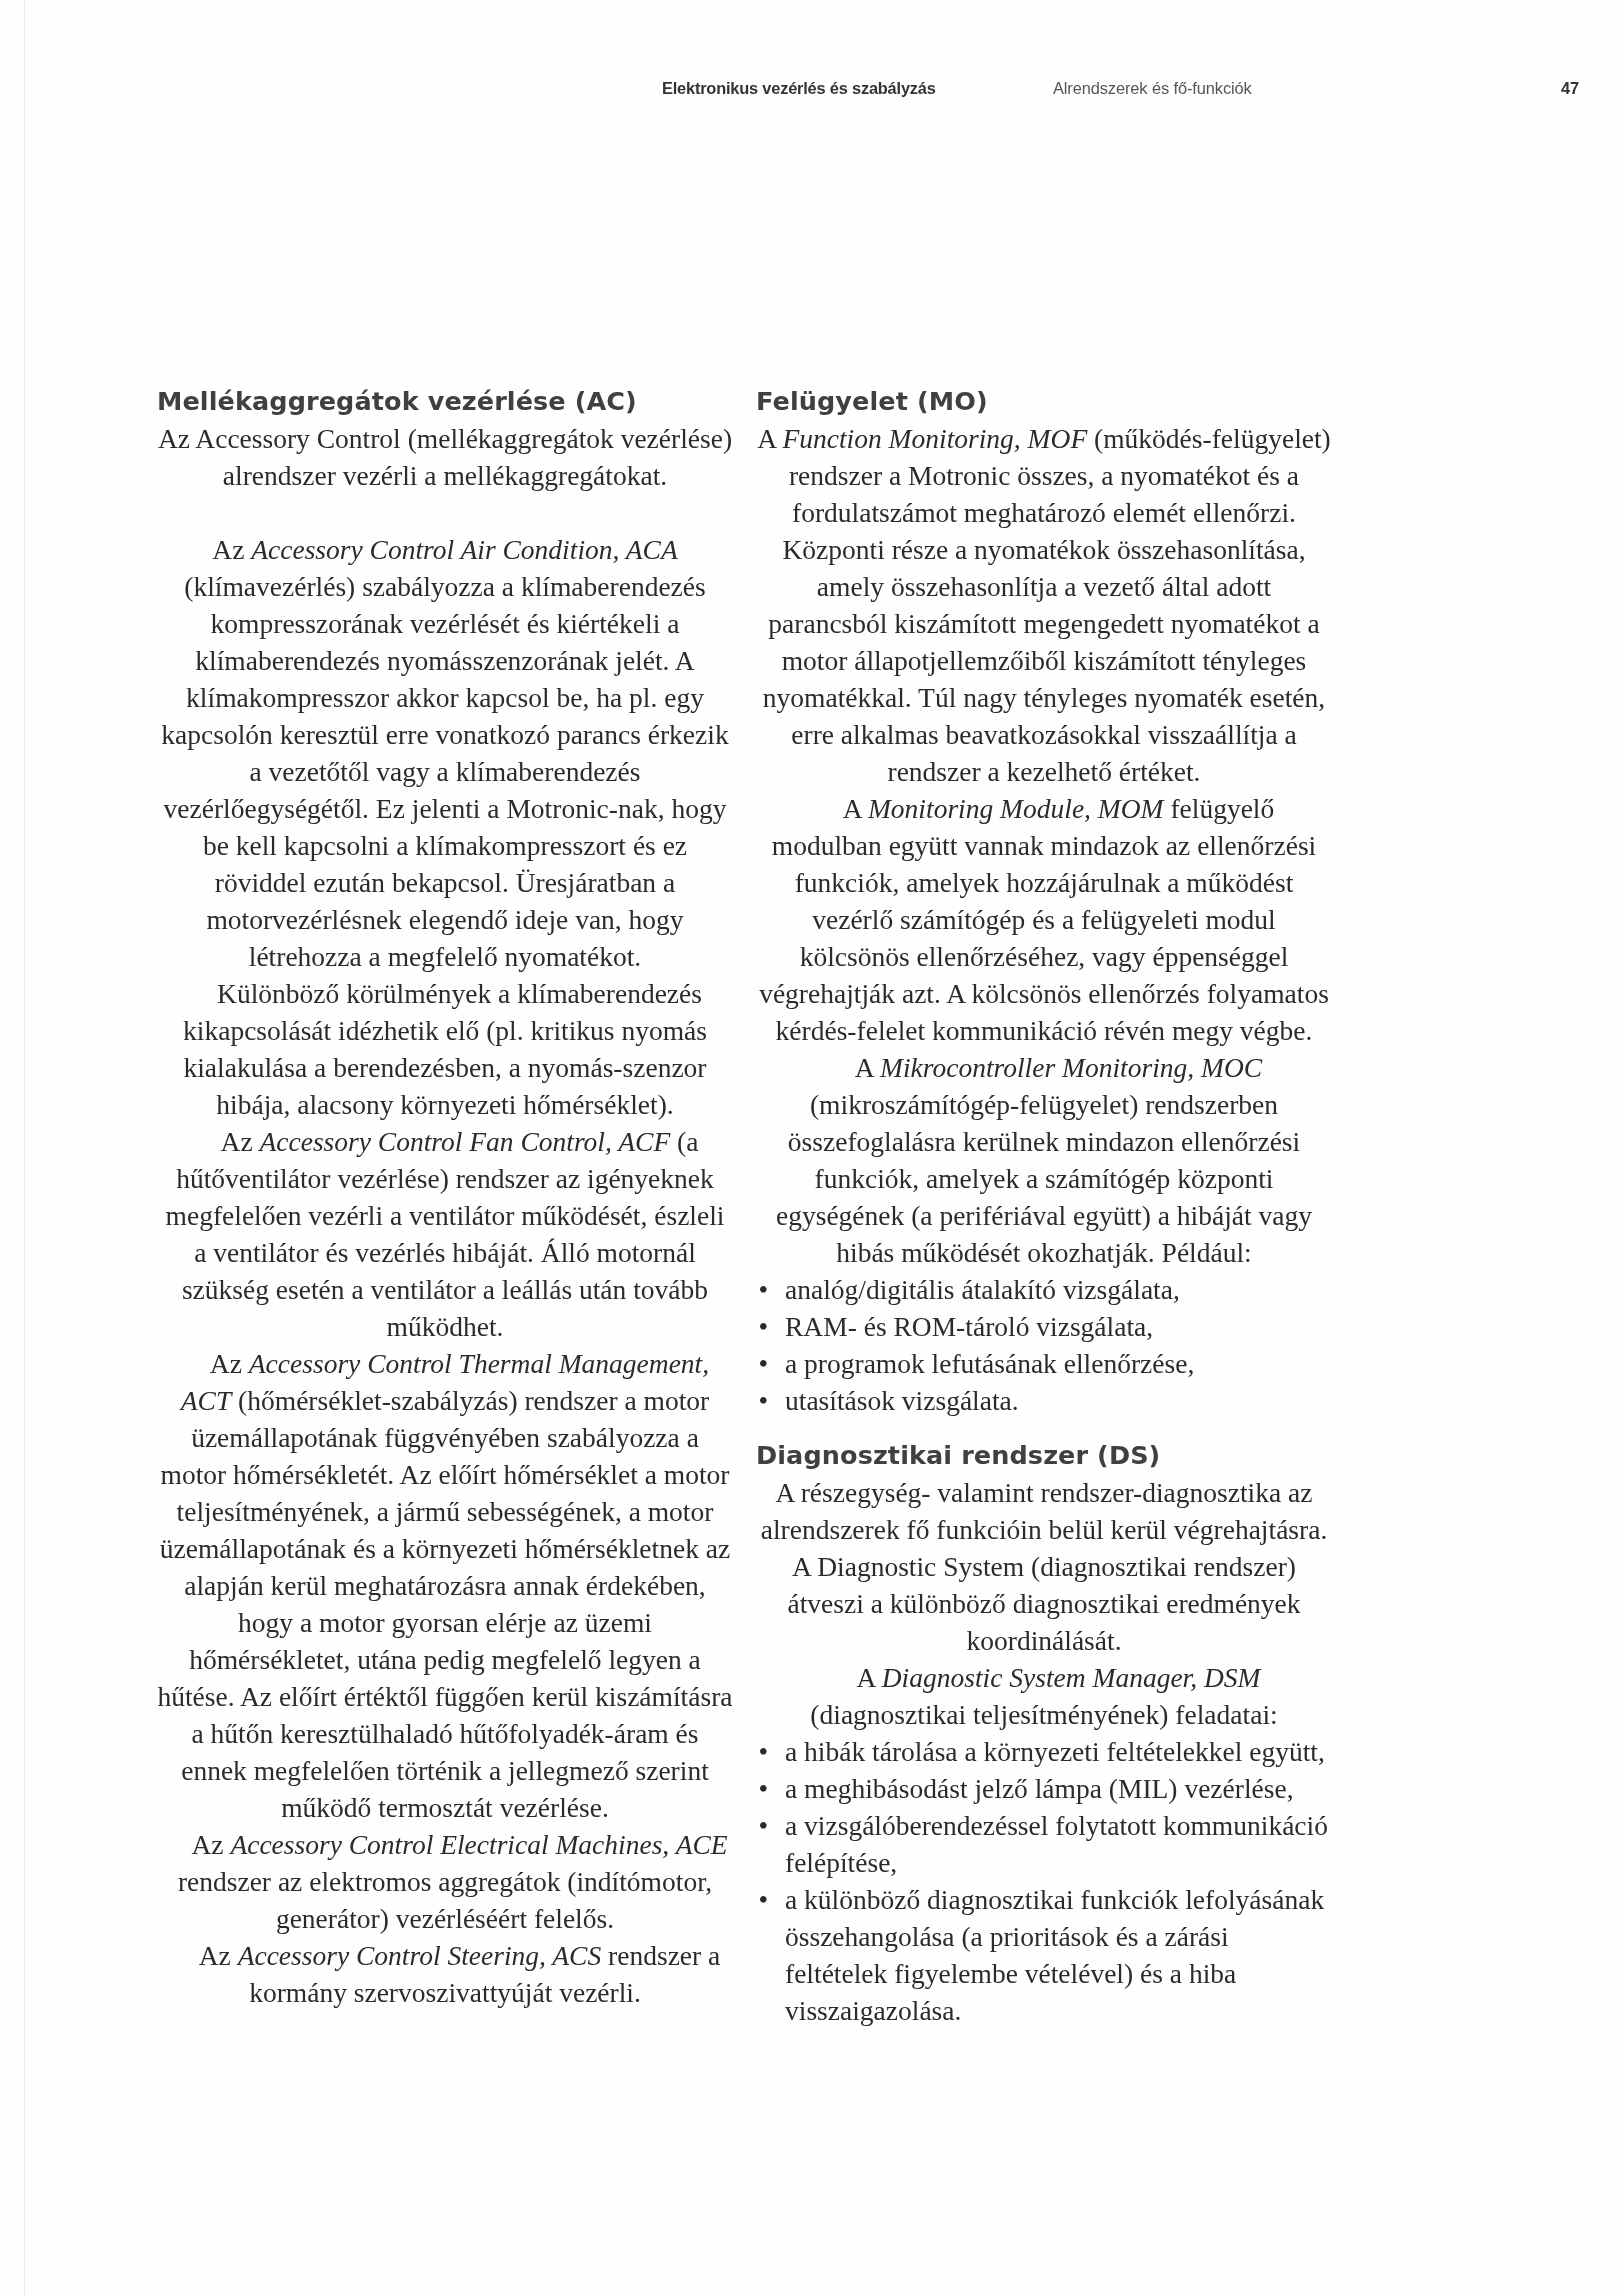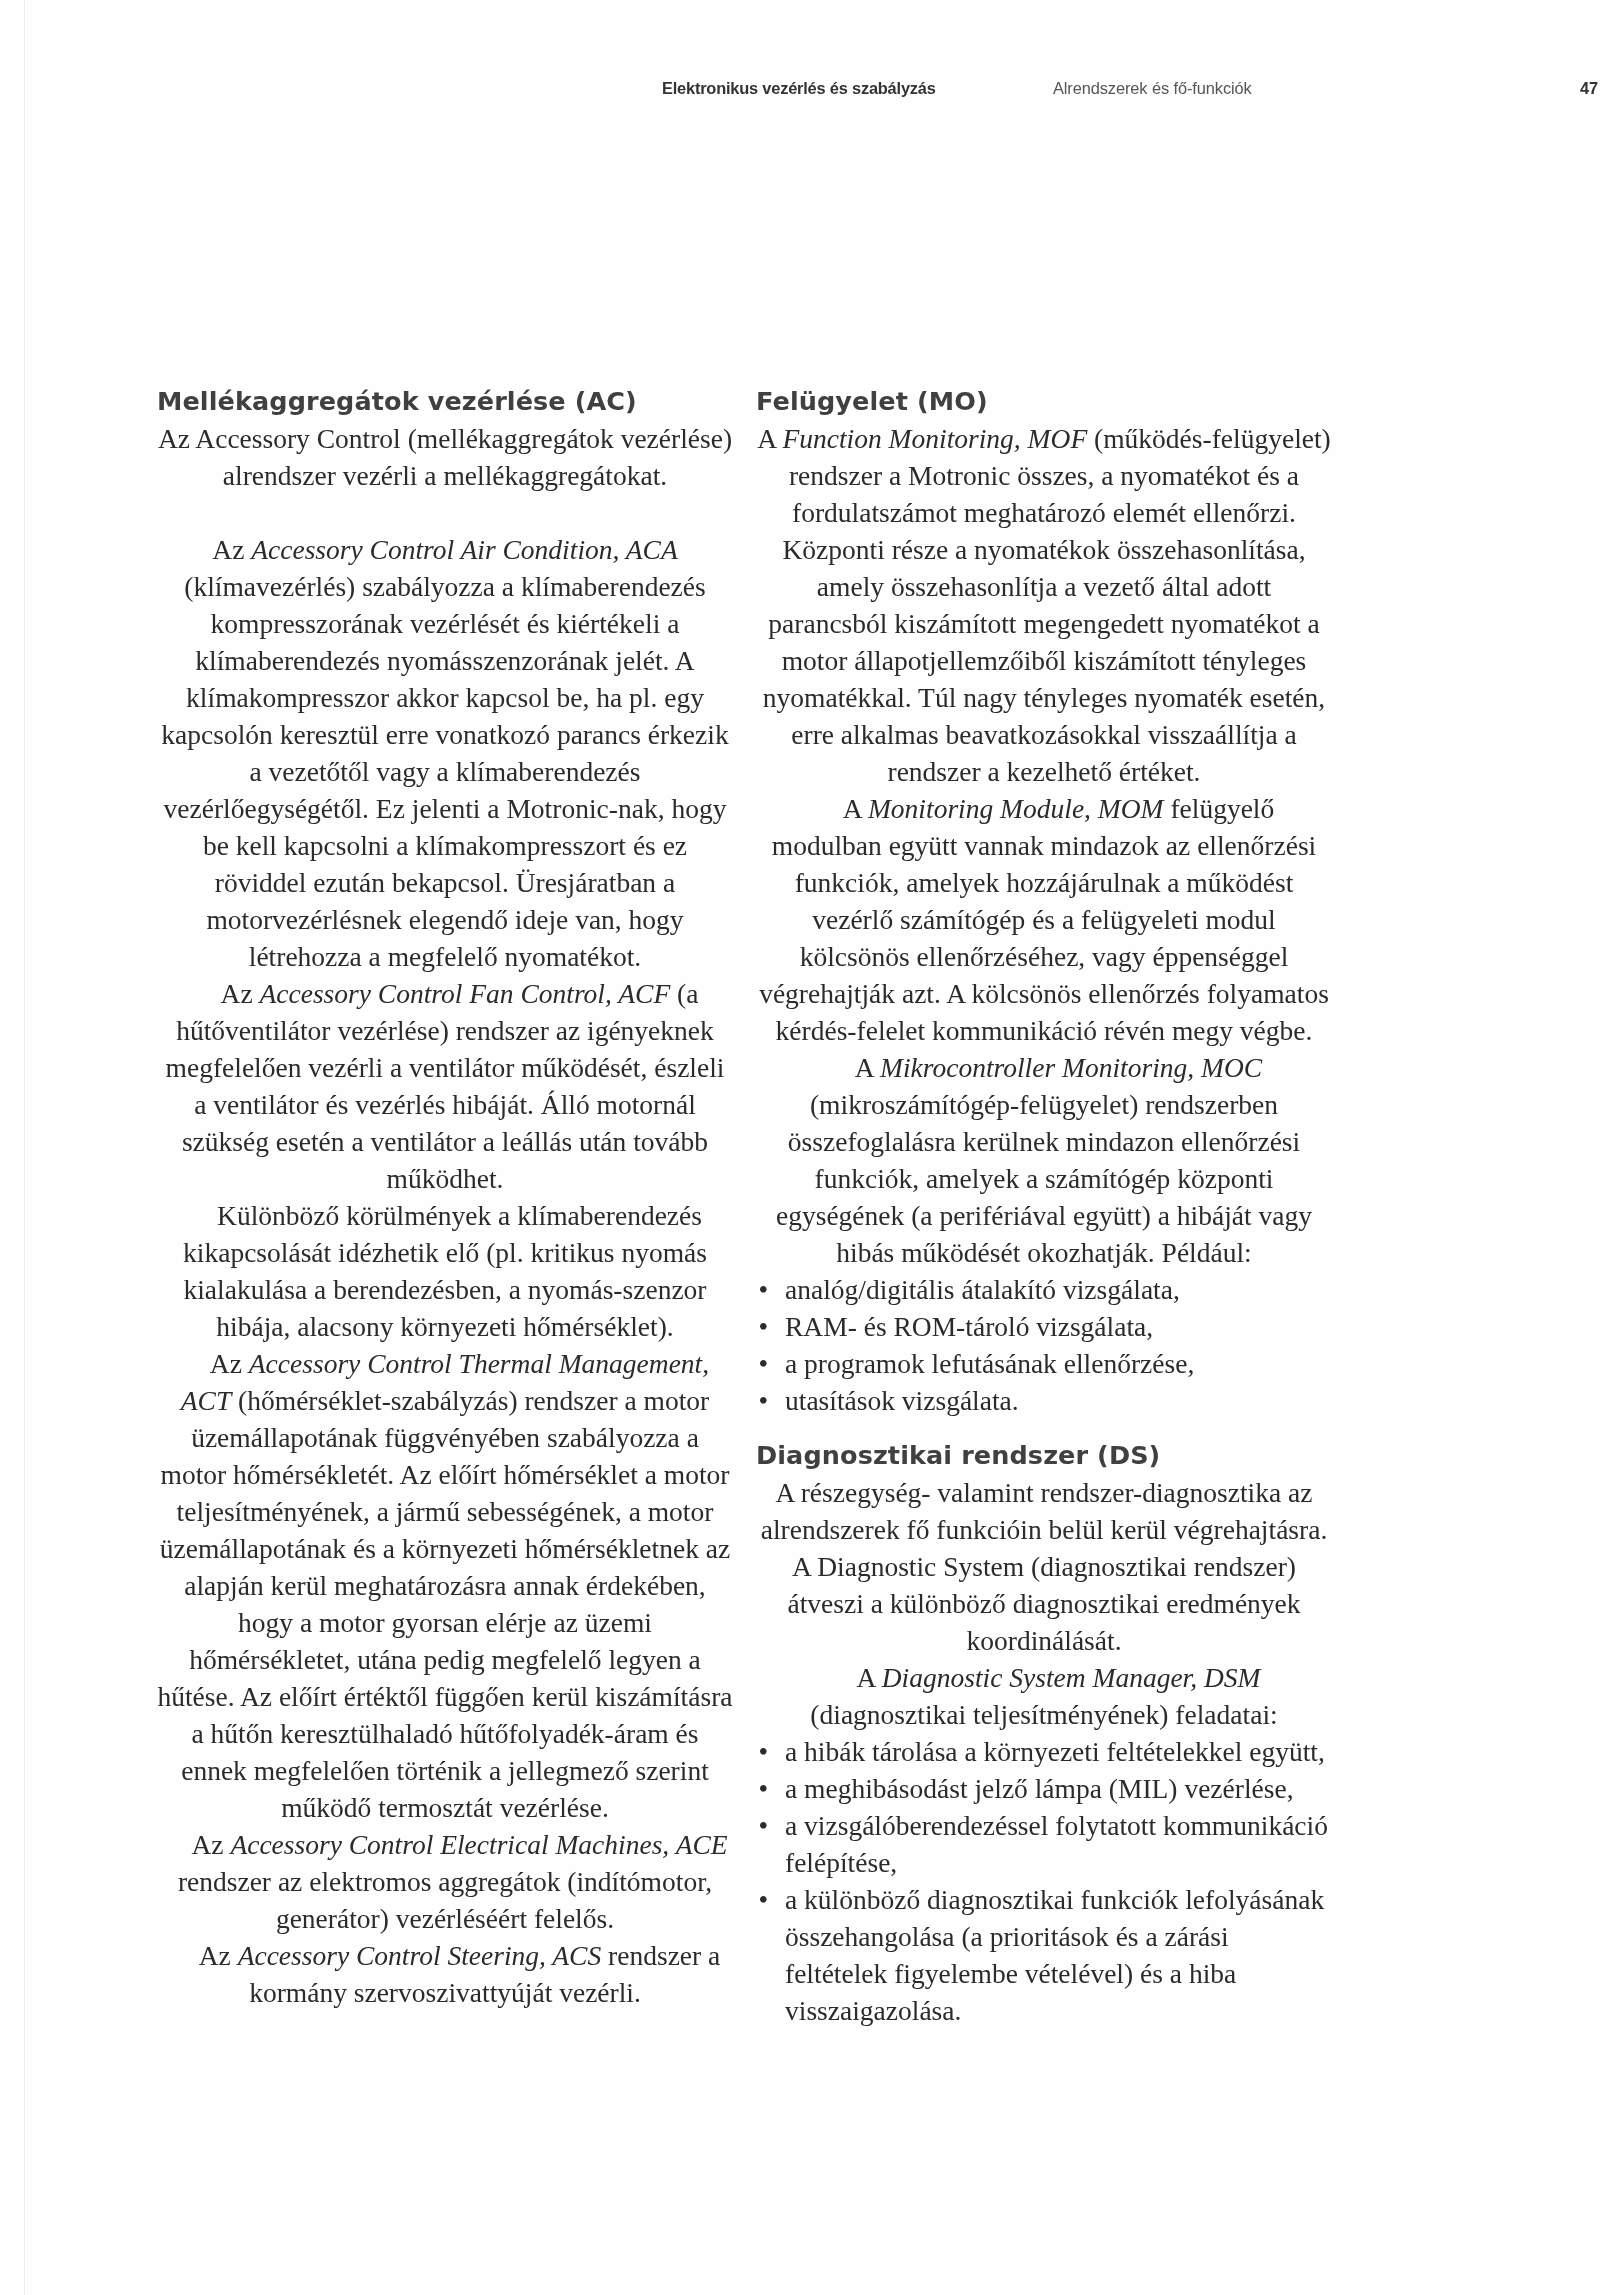--- a/index.html
+++ b/index.html
@@ -2,21 +2,21 @@
 <html style="font-size:10.5px"><head>
   <meta charset="utf-8">
   <style>
     html, body { margin: 0; padding: 0; background: #ffffff; }
     body { width: 1623px; height: 2295px; position: relative; overflow: hidden; color: #2a2a2a; }
     .page { position: absolute; left: 0; top: 0; width: 1623px; height: 2295px; background: #fefefe; }
     .binding-edge { position: absolute; left: 23.6px; top: 0; width: 1.3px; height: 2295px; background: #ececec; }
     .header { position: absolute; top: 79px; left: 662px; right: 0; height: 26px; font-family: "Liberation Sans", sans-serif; font-size: 16.4px; color: #333; }
     .header .chapter { position: absolute; left: 0; top: 0; font-weight: bold; letter-spacing: -0.2px; }
     .header .section { position: absolute; left: 391px; top: 0; color: #555; letter-spacing: -0.1px; }
-    .header .pageno { position: absolute; left: 918px; top: 0; font-weight: bold; }
+    .header .pageno { position: absolute; left: 899px; top: 0; font-weight: bold; }
     .col { position: absolute; top: 383px; width: 576px; font-family: "Liberation Serif", serif; font-size: 27.5px; line-height: 37px; color: #2b2b2b; }
     .col.left { left: 157px; }
     .col.right { left: 756px; width: 576px; }
     h2 { font-family: "DejaVu Sans", sans-serif; font-weight: bold; font-size: 25.5px; line-height: 37px; margin: 0; color: #404040; letter-spacing: 0.1px; }
     p { margin: 0; text-align: center; }
     p.indent { text-indent: 29px; }
     p.gap { margin-top: 37px; }
     .heading-gap { margin-top: 18px; }
     em { font-style: italic; }
     ul { list-style: none; margin: 0; padding: 0; }
@@ -34,23 +34,23 @@
     <span class="section">Alrendszerek és fő-funkciók</span>
     <span class="pageno">47</span>
   </div>
 
   <div class="col left">
     <h2>Mellékaggregátok vezérlése (AC)</h2>
     <p>Az Accessory Control (mellékaggregátok vezérlése) alrendszer vezérli a mellékaggregátokat.</p>
 
     <p class="gap"><span>Az </span><em>Accessory Control Air Condition, ACA</em><span> (klímavezérlés) szabályozza a klímaberendezés kompresszorának vezérlését és kiértékeli a klímaberendezés nyomásszenzorának jelét. A klímakompresszor akkor kapcsol be, ha pl. egy kapcsolón keresztül erre vonatkozó parancs érkezik a vezetőtől vagy a klímaberendezés vezérlőegységétől. Ez jelenti a Motronic-nak, hogy be kell kapcsolni a klímakompresszort és ez röviddel ezután bekapcsol. Üresjáratban a motorvezérlésnek elegendő ideje van, hogy létrehozza a megfelelő nyomatékot.</span></p>
 
+    <p class="indent">Különböző körülmények a klímaberendezés kikapcsolását idézhetik elő (pl. kritikus nyomás kialakulása a berendezésben, a nyomás-szenzor hibája, alacsony környezeti hőmérséklet).</p>
+
     <p class="indent"><span>Az </span><em>Accessory Control Fan Control, ACF</em><span> (a hűtőventilátor vezérlése) rendszer az igényeknek megfelelően vezérli a ventilátor működését, észleli a ventilátor és vezérlés hibáját. Álló motornál szükség esetén a ventilátor a leállás után tovább működhet.</span></p>
-
-    <p class="indent">Különböző körülmények a klímaberendezés kikapcsolását idézhetik elő (pl. kritikus nyomás kialakulása a berendezésben, a nyomás-szenzor hibája, alacsony környezeti hőmérséklet).</p>
 
     <p class="indent"><span>Az </span><em>Accessory Control Thermal Management, ACT</em><span> (hőmérséklet-szabályzás) rendszer a motor üzemállapotának függvényében szabályozza a motor hőmérsékletét. Az előírt hőmérséklet a motor teljesítményének, a jármű sebességének, a motor üzemállapotának és a környezeti hőmérsékletnek az alapján kerül meghatározásra annak érdekében, hogy a motor gyorsan elérje az üzemi hőmérsékletet, utána pedig megfelelő legyen a hűtése. Az előírt értéktől függően kerül kiszámításra a hűtőn keresztülhaladó hűtőfolyadék-áram és ennek megfelelően történik a jellegmező szerint működő termosztát vezérlése.</span></p>
 
     <p class="indent"><span>Az </span><em>Accessory Control Electrical Machines, ACE</em><span> rendszer az elektromos aggregátok (indítómotor, generátor) vezérléséért felelős.</span></p>
 
     <p class="indent"><span>Az </span><em>Accessory Control Steering, ACS</em><span> rendszer a kormány szervoszivattyúját vezérli.</span></p>
   </div>
 
   <div class="col right">
     <h2>Felügyelet (MO)</h2>

